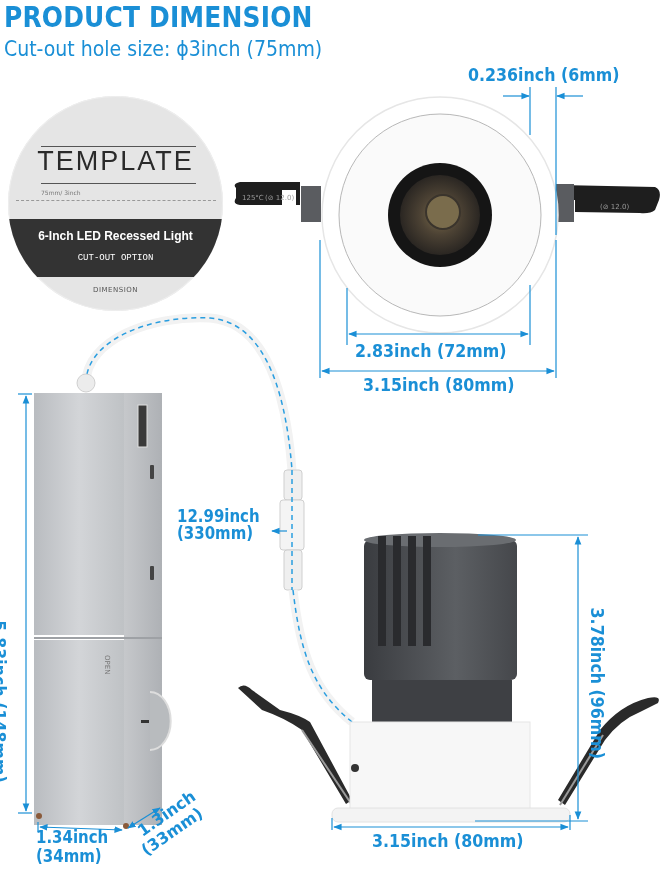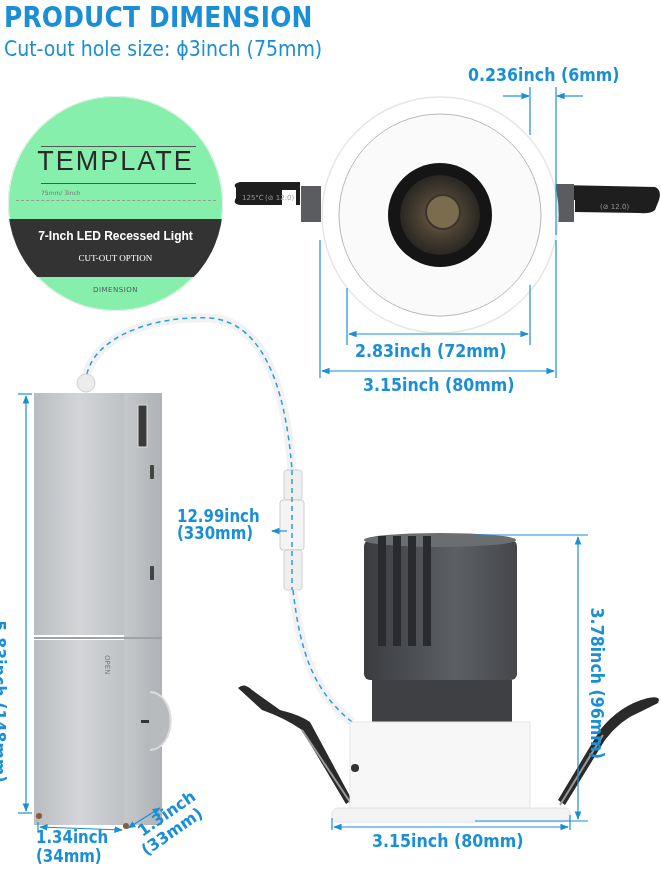--- a/index.html
+++ b/index.html
@@ -2,44 +2,44 @@
 <html><head>
 <meta charset="utf-8">
 <style>
   html, body { margin: 0; padding: 0; background: #ffffff; }
   body { width: 661px; height: 879px; position: relative; overflow: hidden; font-family: "DejaVu Sans", "Liberation Sans", sans-serif; }
   .title { position: absolute; left: 4px; top: 0px; font-size: 29px; font-weight: bold; letter-spacing: 0.2px; color: #1a8fd6; font-family: "DejaVu Sans", sans-serif; transform: scaleX(0.86); transform-origin: left top; white-space: nowrap; }
   .subtitle { position: absolute; left: 4px; top: 36px; font-size: 22px; color: #1a8fd6; transform: scaleX(0.86); transform-origin: left top; white-space: nowrap; }
   .dim { position: absolute; color: #1a8fd6; font-weight: bold; white-space: nowrap; font-family: "DejaVu Sans", sans-serif; transform-origin: left top; }
   svg.overlay { position: absolute; left: 0; top: 0; }
   
-  .template { position: absolute; left: 8px; top: 96px; width: 215px; height: 215px; border-radius: 50%; background: #86efac; overflow: hidden; box-shadow: 0 0 0 1px #eee inset; }
+  .template { position: absolute; left: 8px; top: 96px; width: 215px; height: 215px; border-radius: 50%; background: #e5e5e5; overflow: hidden; box-shadow: 0 0 0 1px #eee inset; }
   .template .rule { position: absolute; left: 33px; width: 155px; height: 1px; background: #555; }
   .template .tword { position: absolute; left: 0; width: 100%; top: 50px; text-align: center; font-size: 27px; letter-spacing: 2px; color: #2a2a2a; font-family: "Liberation Sans", sans-serif; }
   .template .small { position: absolute; left: 33px; top: 93px; font-size: 6px; color: #777; }
   .template .dashes { position: absolute; left: 8px; top: 104px; width: 200px; height: 1px; border-top: 1px dashed #999; }
   .template .band { position: absolute; left: 0; top: 123px; width: 100%; height: 58px; background: #333333; }
   .template .band .l1 { position: absolute; width: 100%; top: 10px; text-align: center; font-size: 12px; font-weight: bold; color: #fff; font-family: "Liberation Sans", sans-serif; }
-  .template .band .l2 { position: absolute; width: 100%; top: 34px; text-align: center; font-size: 9px; color: #fff; font-family: Liberation Serif, serif; }
+  .template .band .l2 { position: absolute; width: 100%; top: 34px; text-align: center; font-size: 9px; color: #fff; font-family: Liberation Mono, monospace; }
   .template .brand { position: absolute; width: 100%; top: 190px; text-align: center; font-size: 7px; color: #555; letter-spacing: 0.5px; }
 </style>
 </head>
 <body>
 
 <div class="title">PRODUCT DIMENSION</div>
 <div class="subtitle">Cut-out hole size: ϕ3inch (75mm)</div>
 
 <div class="template">
   <div class="rule" style="top:50px;"></div>
   <div class="tword">TEMPLATE</div>
   <div class="rule" style="top:87px;"></div>
   <div class="small">75mm/ 3inch</div>
   <div class="dashes"></div>
   <div class="band">
-    <div class="l1">7-Inch LED Recessed Light</div>
+    <div class="l1">6-Inch LED Recessed Light</div>
     <div class="l2">CUT-OUT OPTION</div>
   </div>
   <div class="brand">DIMENSION</div>
 </div>
 
 <svg class="overlay" width="661" height="879" viewBox="0 0 661 879">
   <defs>
     <linearGradient id="boxG" x1="0" x2="1">
       <stop offset="0" stop-color="#b9bcc0"></stop>
       <stop offset="0.5" stop-color="#d3d5d8"></stop>

